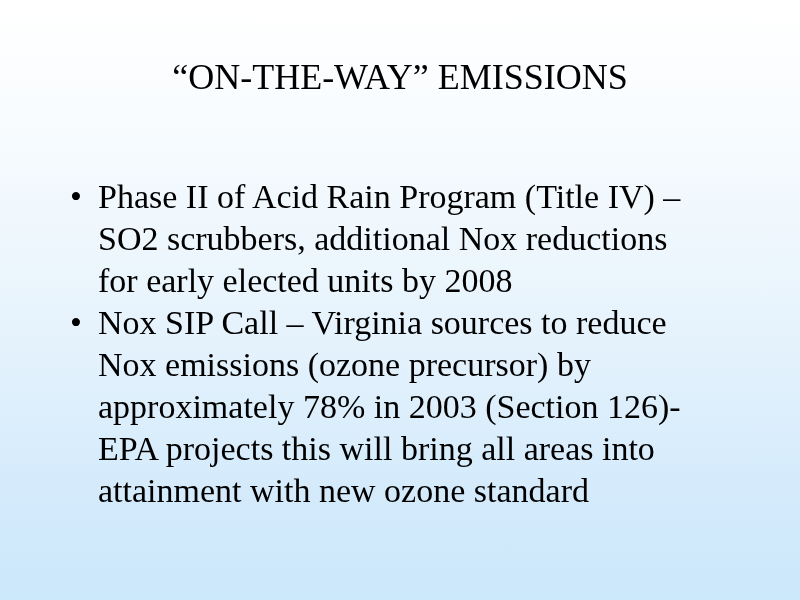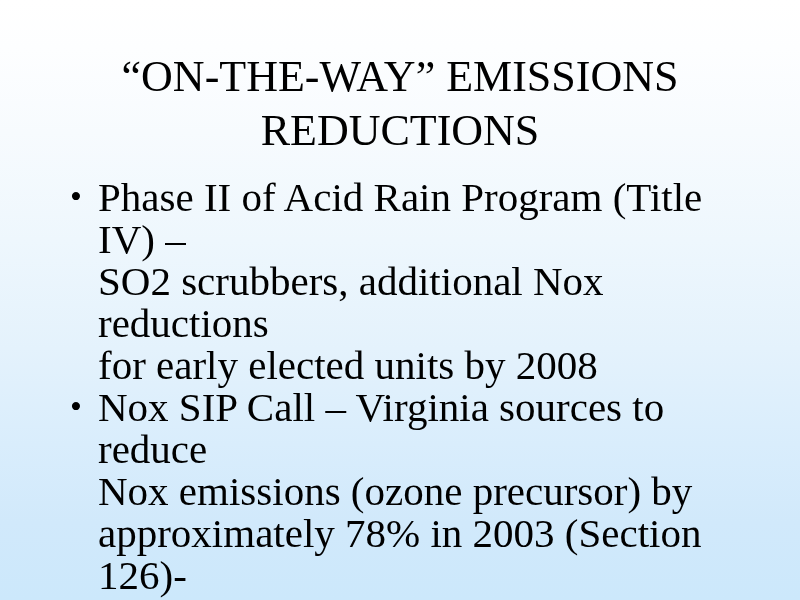--- a/index.html
+++ b/index.html
@@ -34,21 +34,21 @@
 
   
   #title-block {
     position: absolute;
     left: 0;
     top: 50px;
     width: 800px;
     text-align: center;
   }
   .title-line {
-    font-size: 44px;
+    font-size: 36px;
     line-height: 54px;
     color: #000000;
     font-weight: normal;
     letter-spacing: 0px;
     white-space: nowrap;
   }
 
   
   #body-block {
     position: absolute;
@@ -63,35 +63,34 @@
   }
   .bullet-marker {
     position: absolute;
     left: 12px;
     top: 0;
     font-size: 34px;
     line-height: 42px;
     color: #000000;
   }
   .bullet-text {
-    font-size: 41px;
+    font-size: 34px;
     line-height: 42px;
     color: #000000;
     text-align: left;
     white-space: pre-line;
   }
 </style>
 </head>
 <body>
 
 <div id="slide">
 
   <div id="title-block">
     <div class="title-line">“ON-THE-WAY” EMISSIONS</div>
-    <div class="title-line">REDUCTIONS</div>
   </div>
 
   <div id="body-block">
 
     <div class="bullet-item">
       <span class="bullet-marker">•</span>
       <div class="bullet-text">Phase II of Acid Rain Program (Title IV) –
 SO2 scrubbers, additional Nox reductions
 for early elected units by 2008</div>
     </div>

